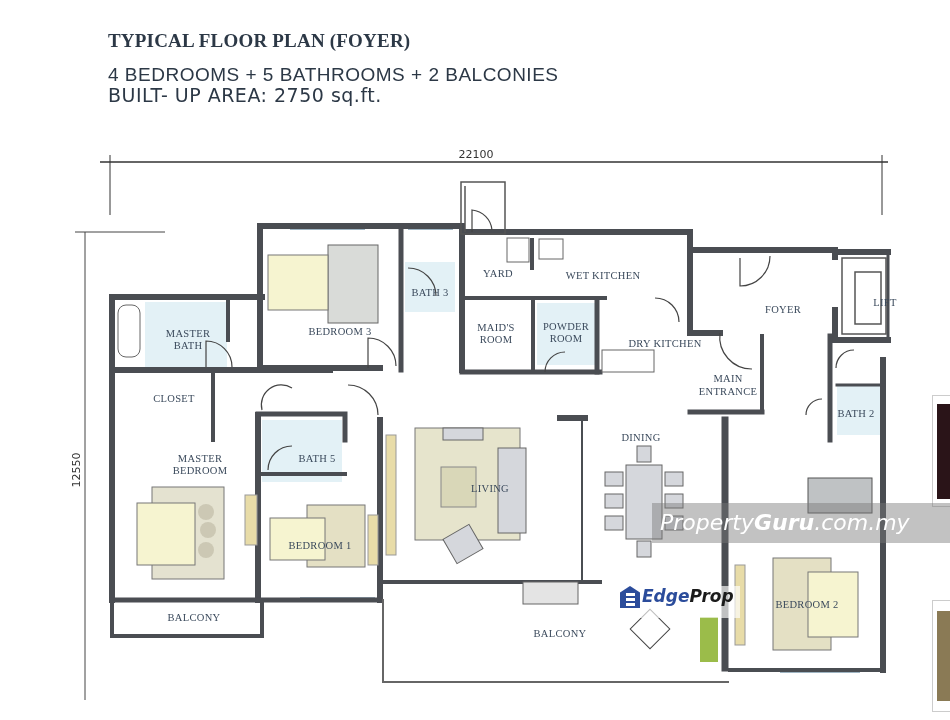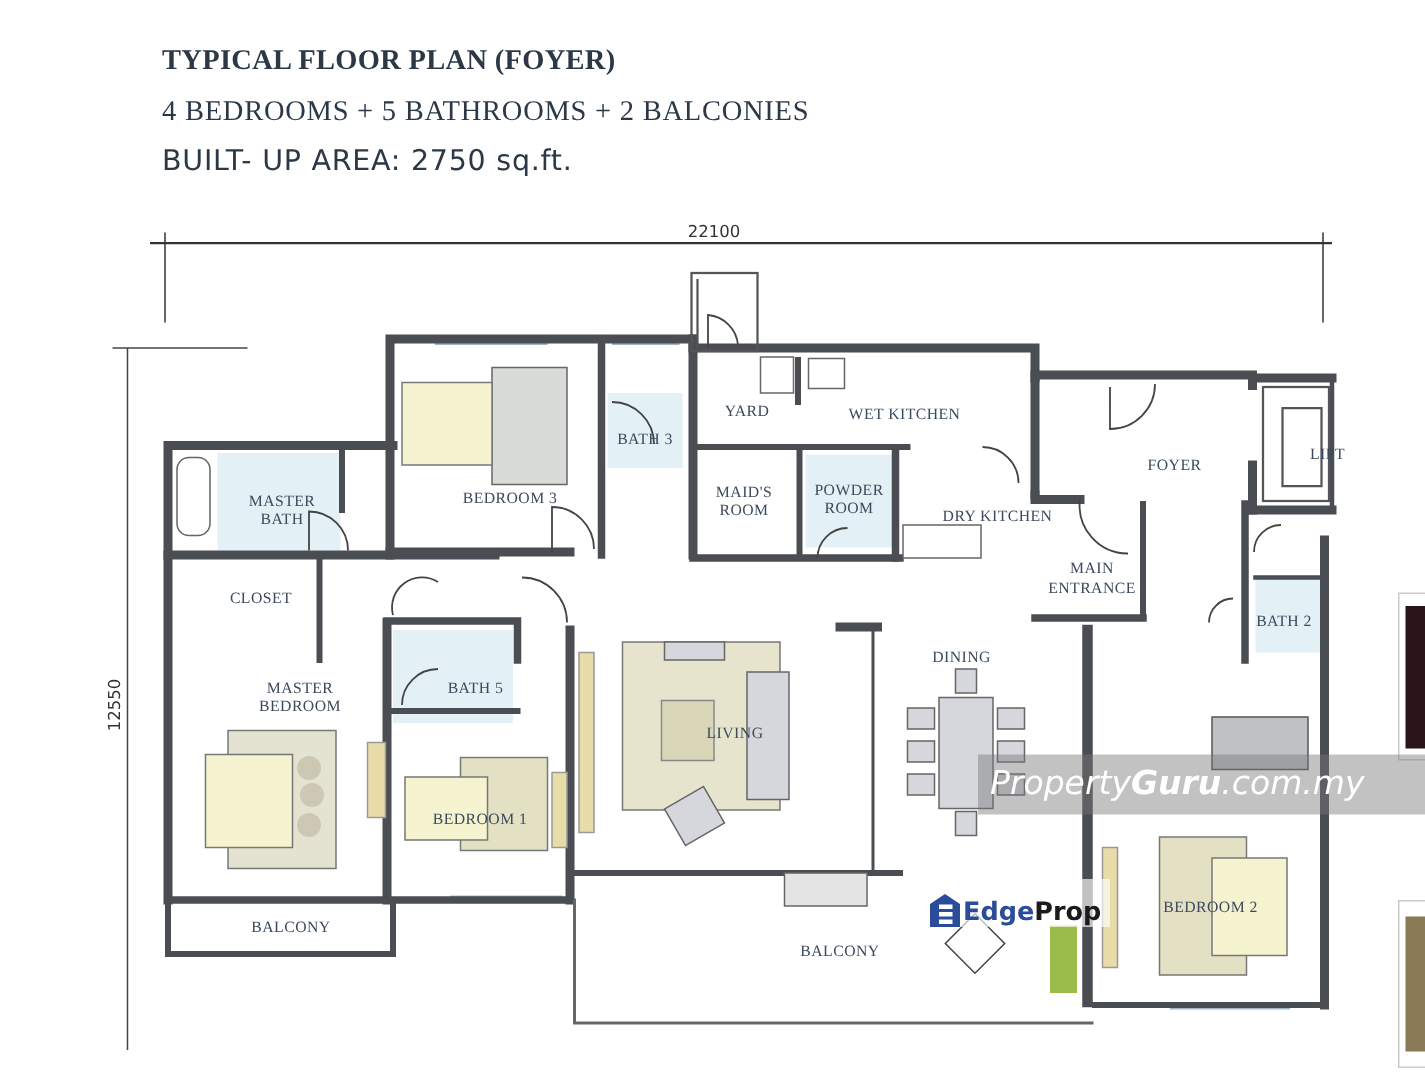--- a/index.html
+++ b/index.html
@@ -1,27 +1,27 @@
 <!DOCTYPE html>
 <html><head>
 <meta charset="utf-8">
 <style>
   html,body{margin:0;padding:0;background:#ffffff;}
   body{width:950px;height:720px;position:relative;overflow:hidden;font-family:"DejaVu Serif",serif;}
   .hdr{position:absolute;left:108px;color:#2c3846;letter-spacing:0.5px;}
   .hdr.t1{top:30px;font-size:19px;font-weight:bold;font-family:"Liberation Serif",serif;letter-spacing:0.2px;}
-  .hdr.t2{top:64px;font-size:19px;font-family:Liberation Serif, serif;}
-  .hdr.t3{top:96px;font-size:19px;font-family:"DejaVu Sans",sans-serif;}
+  .hdr.t2{top:64px;font-size:19px;font-family:Liberation Sans, sans-serif;}
+  .hdr.t3{top:84px;font-size:19px;font-family:"DejaVu Sans",sans-serif;}
   svg{position:absolute;left:0;top:0;}
   .room{font-family:"Liberation Serif",serif;font-size:10.5px;fill:#3b4a5c;letter-spacing:0.3px;}
   .dim{font-family:"DejaVu Sans",sans-serif;font-size:11px;fill:#333;}
   .wm{position:absolute;font-family:"DejaVu Sans",sans-serif;}
   .pg{left:652px;top:503px;width:316px;height:40px;background:rgba(120,120,120,0.45);color:#fff;font-size:22px;line-height:40px;padding-left:8px;box-sizing:border-box;white-space:nowrap;font-style:italic;}
   .pg b{font-weight:bold;}
-  .ep{left:618px;top:586px;height:32px;display:flex;align-items:flex-end;background:rgba(255,255,255,0.65);padding:0 6px 0 2px;}
+  .ep{left:618px;top:586px;height:32px;display:flex;align-items:flex-start;background:rgba(255,255,255,0.65);padding:0 6px 0 2px;font-style:italic;}
   .ep .logo{width:20px;height:22px;background:#2b4c9b;clip-path:polygon(50% 0,100% 30%,100% 100%,0 100%,0 30%);margin-right:2px;position:relative;}
   .ep .logo:after{content:"";position:absolute;left:6px;top:7px;width:9px;height:3px;background:#fff;box-shadow:0 5px 0 #fff,0 10px 0 #fff;}
   .ep .txt{font-size:17px;color:#1b1b1b;font-weight:bold;}
   .ep .txt .edge{color:#2b4c9b;}
   .side{position:absolute;left:932px;width:18px;border:1px solid #ccc;}
 </style>
 </head>
 <body>
 
 <div class="hdr t1">TYPICAL FLOOR PLAN (FOYER)</div>

